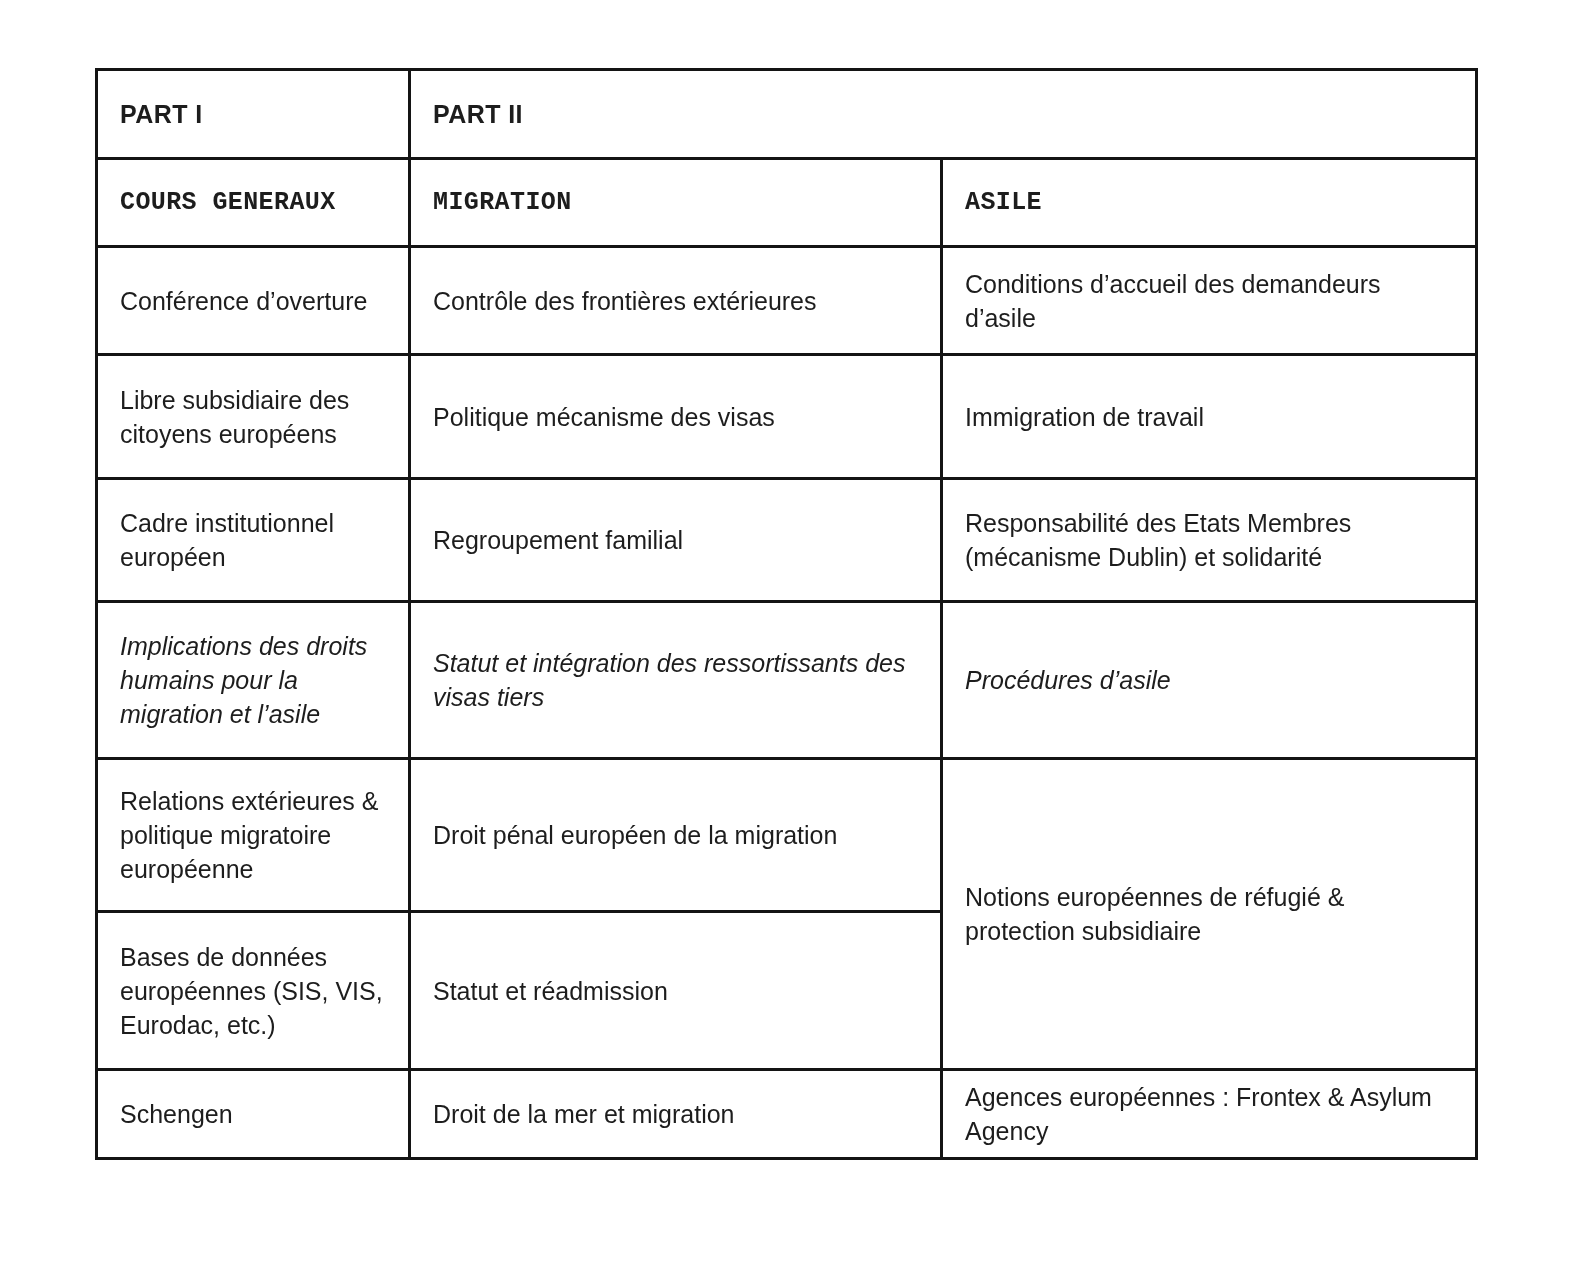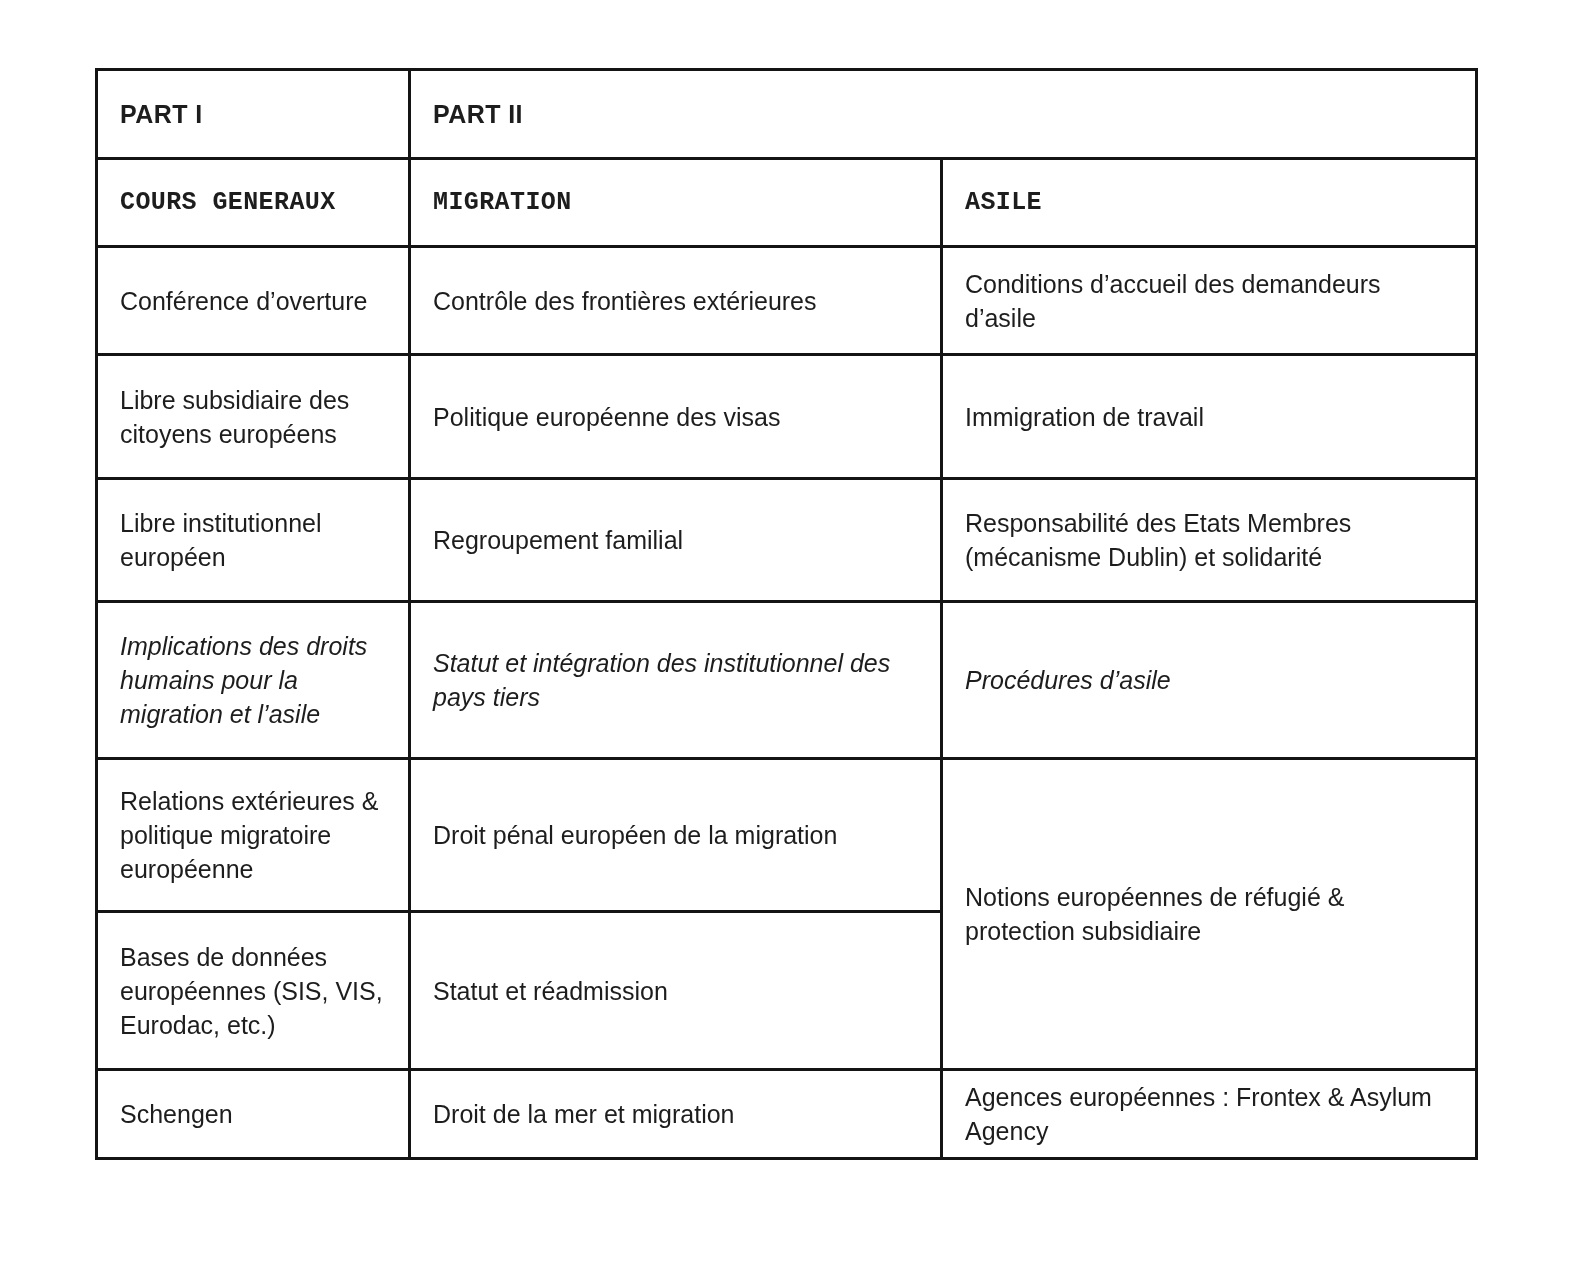--- a/index.html
+++ b/index.html
@@ -73,31 +73,31 @@
       <th>MIGRATION</th>
       <th>ASILE</th>
     </tr>
     <tr class="r3">
       <td>Conférence d’overture</td>
       <td>Contrôle des frontières extérieures</td>
       <td>Conditions d’accueil des demandeurs d’asile</td>
     </tr>
     <tr class="r4">
       <td>Libre subsidiaire des citoyens européens</td>
-      <td>Politique européenne des visas</td>
+      <td>Politique mécanisme des visas</td>
       <td>Immigration de travail</td>
     </tr>
     <tr class="r5">
-      <td>Libre institutionnel européen</td>
+      <td>Cadre institutionnel européen</td>
       <td>Regroupement familial</td>
       <td>Responsabilité des Etats Membres (mécanisme Dublin) et solidarité</td>
     </tr>
     <tr class="r6">
       <td>Implications des droits humains pour la migration et l’asile</td>
-      <td>Statut et intégration des institutionnel des pays tiers</td>
+      <td>Statut et intégration des ressortissants des visas tiers</td>
       <td>Procédures d’asile</td>
     </tr>
     <tr class="r7">
       <td>Relations extérieures &amp; politique migratoire européenne</td>
       <td>Droit pénal européen de la migration</td>
       <td rowspan="2">Notions européennes de réfugié &amp; protection subsidiaire</td>
     </tr>
     <tr class="r8">
       <td>Bases de données européennes (SIS, VIS, Eurodac, etc.)</td>
       <td>Statut et réadmission</td>

